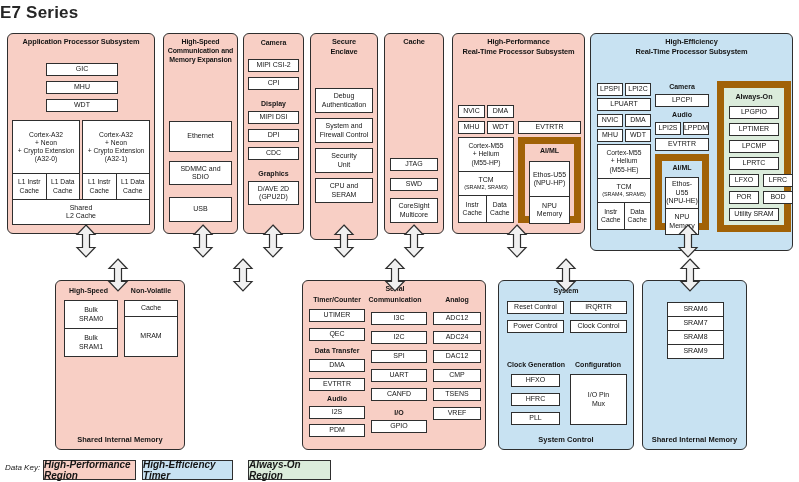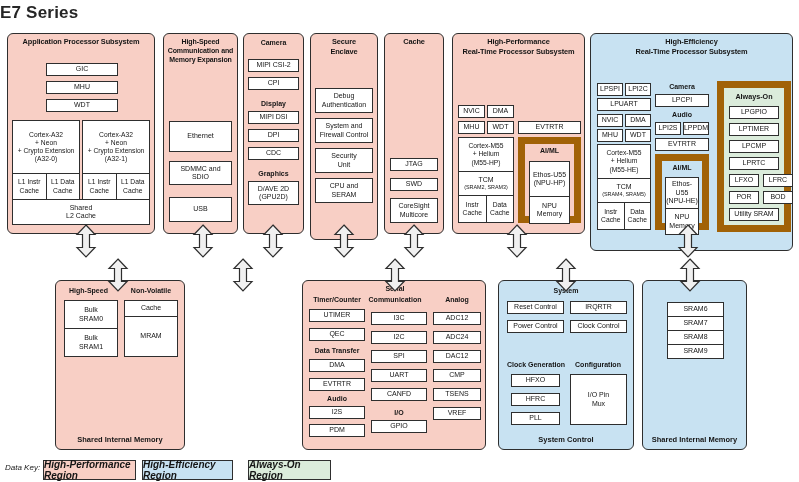--- a/index.html
+++ b/index.html
@@ -316,16 +316,16 @@
       <div style="height:13px">SRAM6</div>
       <div style="height:13px">SRAM7</div>
       <div style="height:13px">SRAM8</div>
       <div style="height:13px">SRAM9</div>
     </div>
     <div class="ftr">Shared Internal Memory</div>
   </div>
 
   <div class="keylabel">Data Key:</div>
   <div class="keybox pink" style="left:43px;width:93px">High-Performance Region</div>
-  <div class="keybox blue" style="left:142px;width:91px">High-Efficiency Region</div>
+  <div class="keybox blue" style="left:142px;width:91px">High-Efficiency Timer</div>
   <div class="keybox green" style="left:248px;width:83px">Always-On Region</div>
 
 </div>
 
 </body></html>

